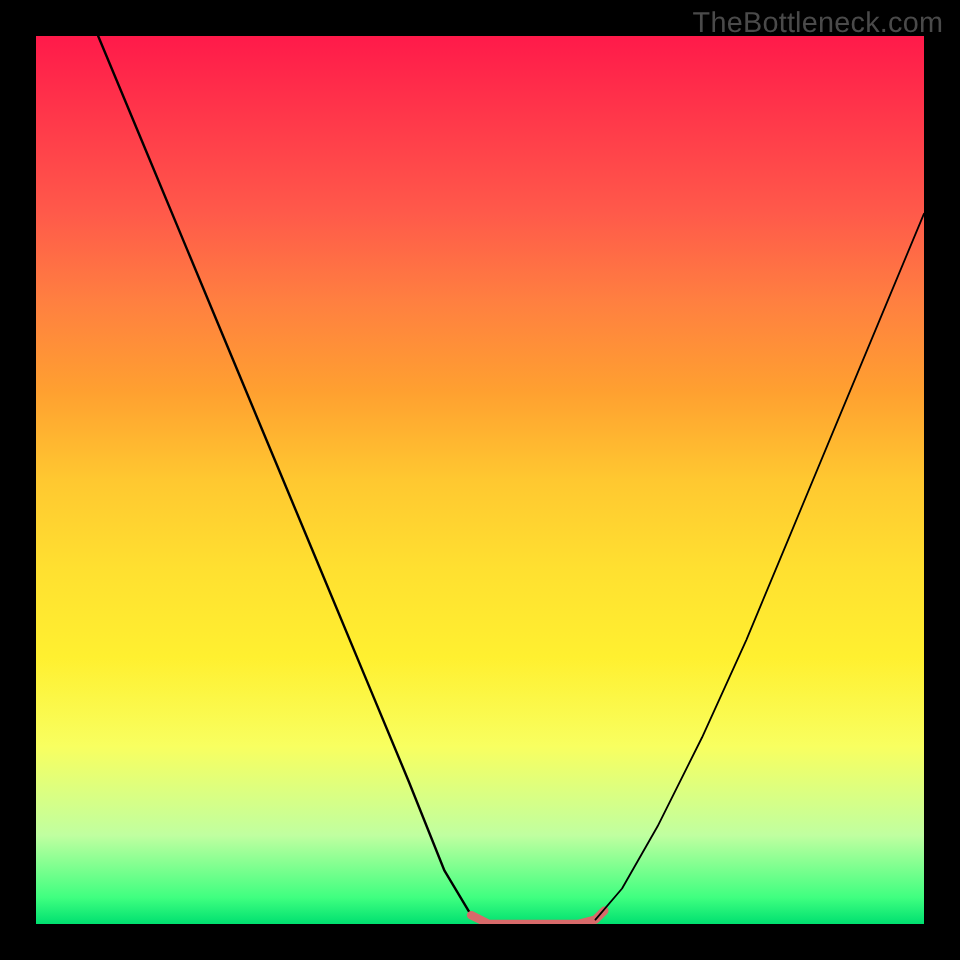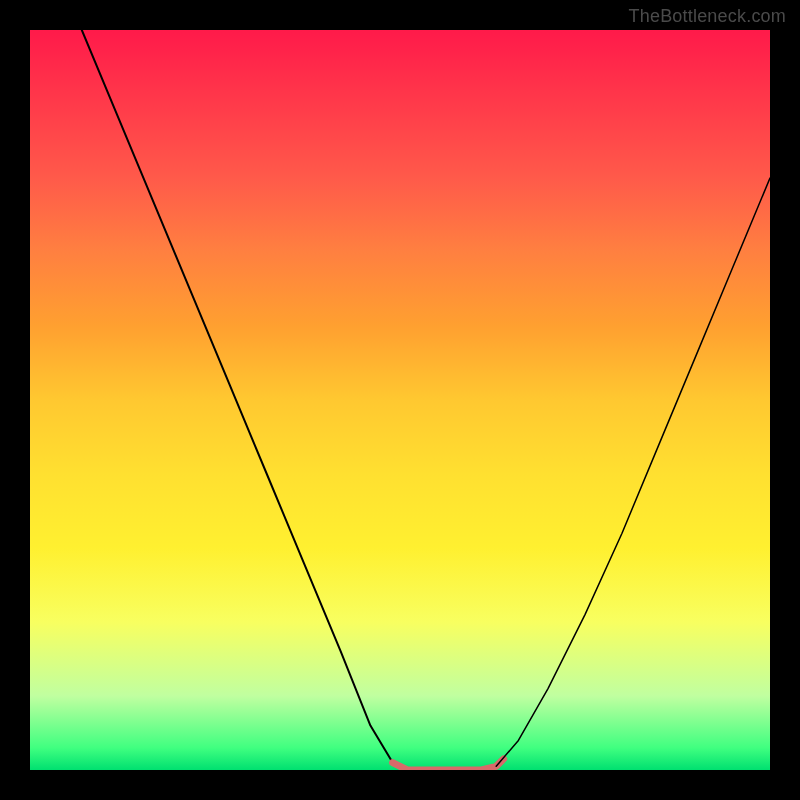--- a/index.html
+++ b/index.html
@@ -30,21 +30,21 @@
       #c0ffa0 90%,
       #40ff80 97%,
       #00e070 100%
     );
   }
   .watermark {
     position: absolute;
     top: 6px;
     right: 14px;
     color: #4a4a4a;
-    font-size: 18px;
+    font-size: 24px;
     font-weight: 500;
     letter-spacing: 0.2px;
   }
   svg.curve {
     position: absolute;
     left: 0;
     top: 0;
     width: 740px;
     height: 740px;
     pointer-events: none;

